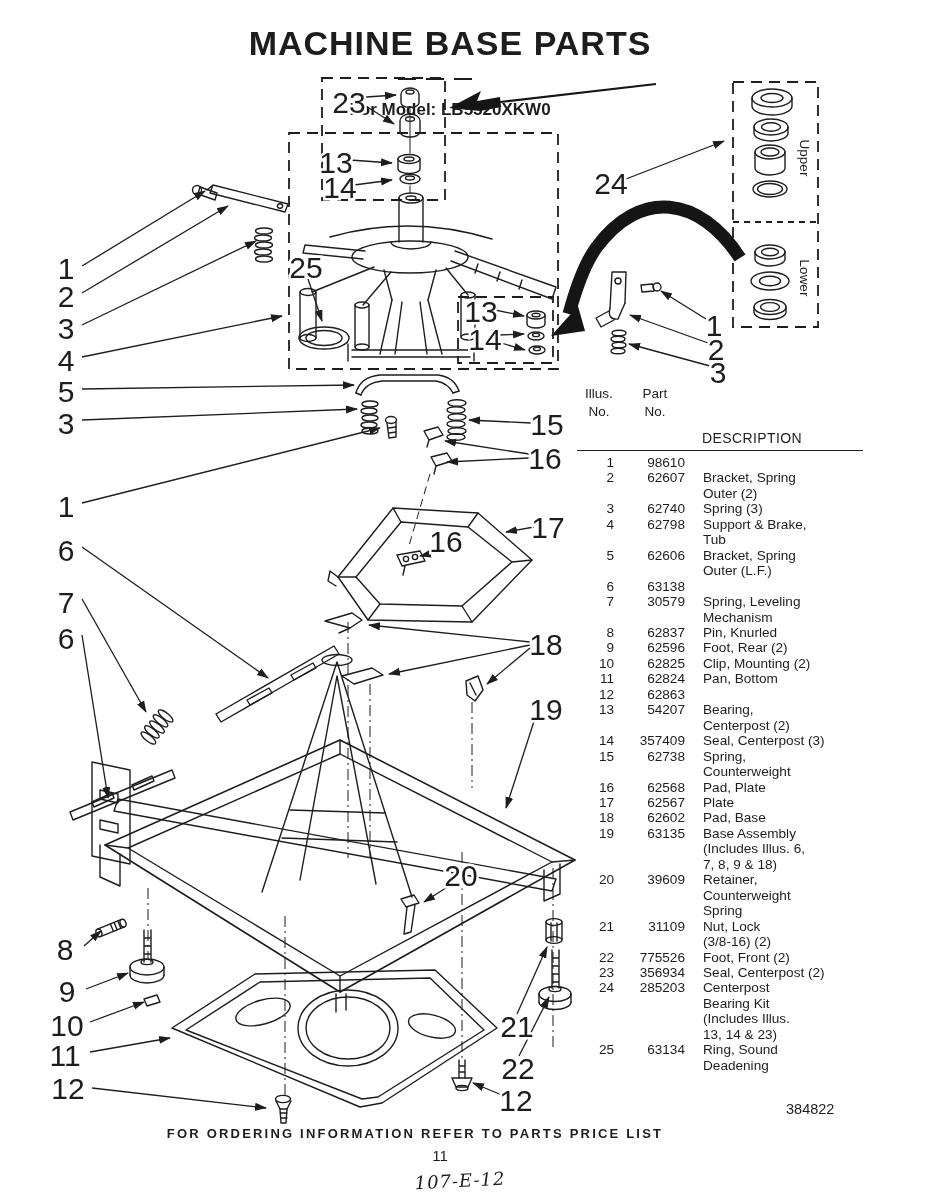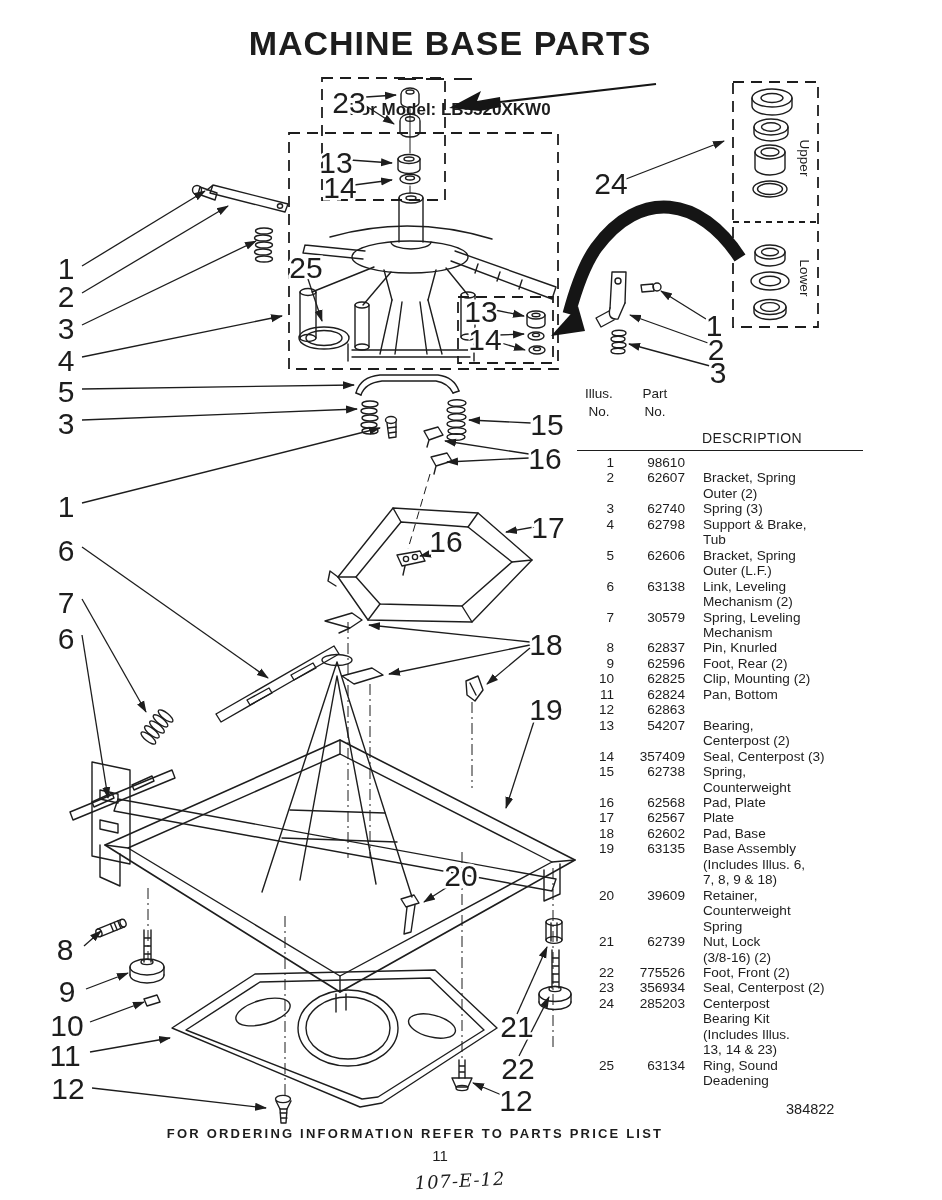--- a/index.html
+++ b/index.html
@@ -435,22 +435,20 @@
         </div>
         <div class="tr">
           <div class="td-i">5</div>
           <div class="td-p">62606</div>
           <div class="td-d">Bracket, Spring
 Outer (L.F.)</div>
         </div>
         <div class="tr">
           <div class="td-i">6</div>
           <div class="td-p">63138</div>
-          <div class="td-d">Link, Leveling
-Mechanism (2)</div>
         </div>
         <div class="tr">
           <div class="td-i">7</div>
           <div class="td-p">30579</div>
           <div class="td-d">Spring, Leveling
 Mechanism</div>
         </div>
         <div class="tr">
           <div class="td-i">8</div>
           <div class="td-p">62837</div>
@@ -516,21 +514,21 @@
         </div>
         <div class="tr">
           <div class="td-i">20</div>
           <div class="td-p">39609</div>
           <div class="td-d">Retainer,
 Counterweight
 Spring</div>
         </div>
         <div class="tr">
           <div class="td-i">21</div>
-          <div class="td-p">62739</div>
+          <div class="td-p">31109</div>
           <div class="td-d">Nut, Lock
 (3/8-16) (2)</div>
         </div>
         <div class="tr">
           <div class="td-i">22</div>
           <div class="td-p">775526</div>
           <div class="td-d">Foot, Front (2)</div>
         </div>
         <div class="tr">
           <div class="td-i">23</div>

